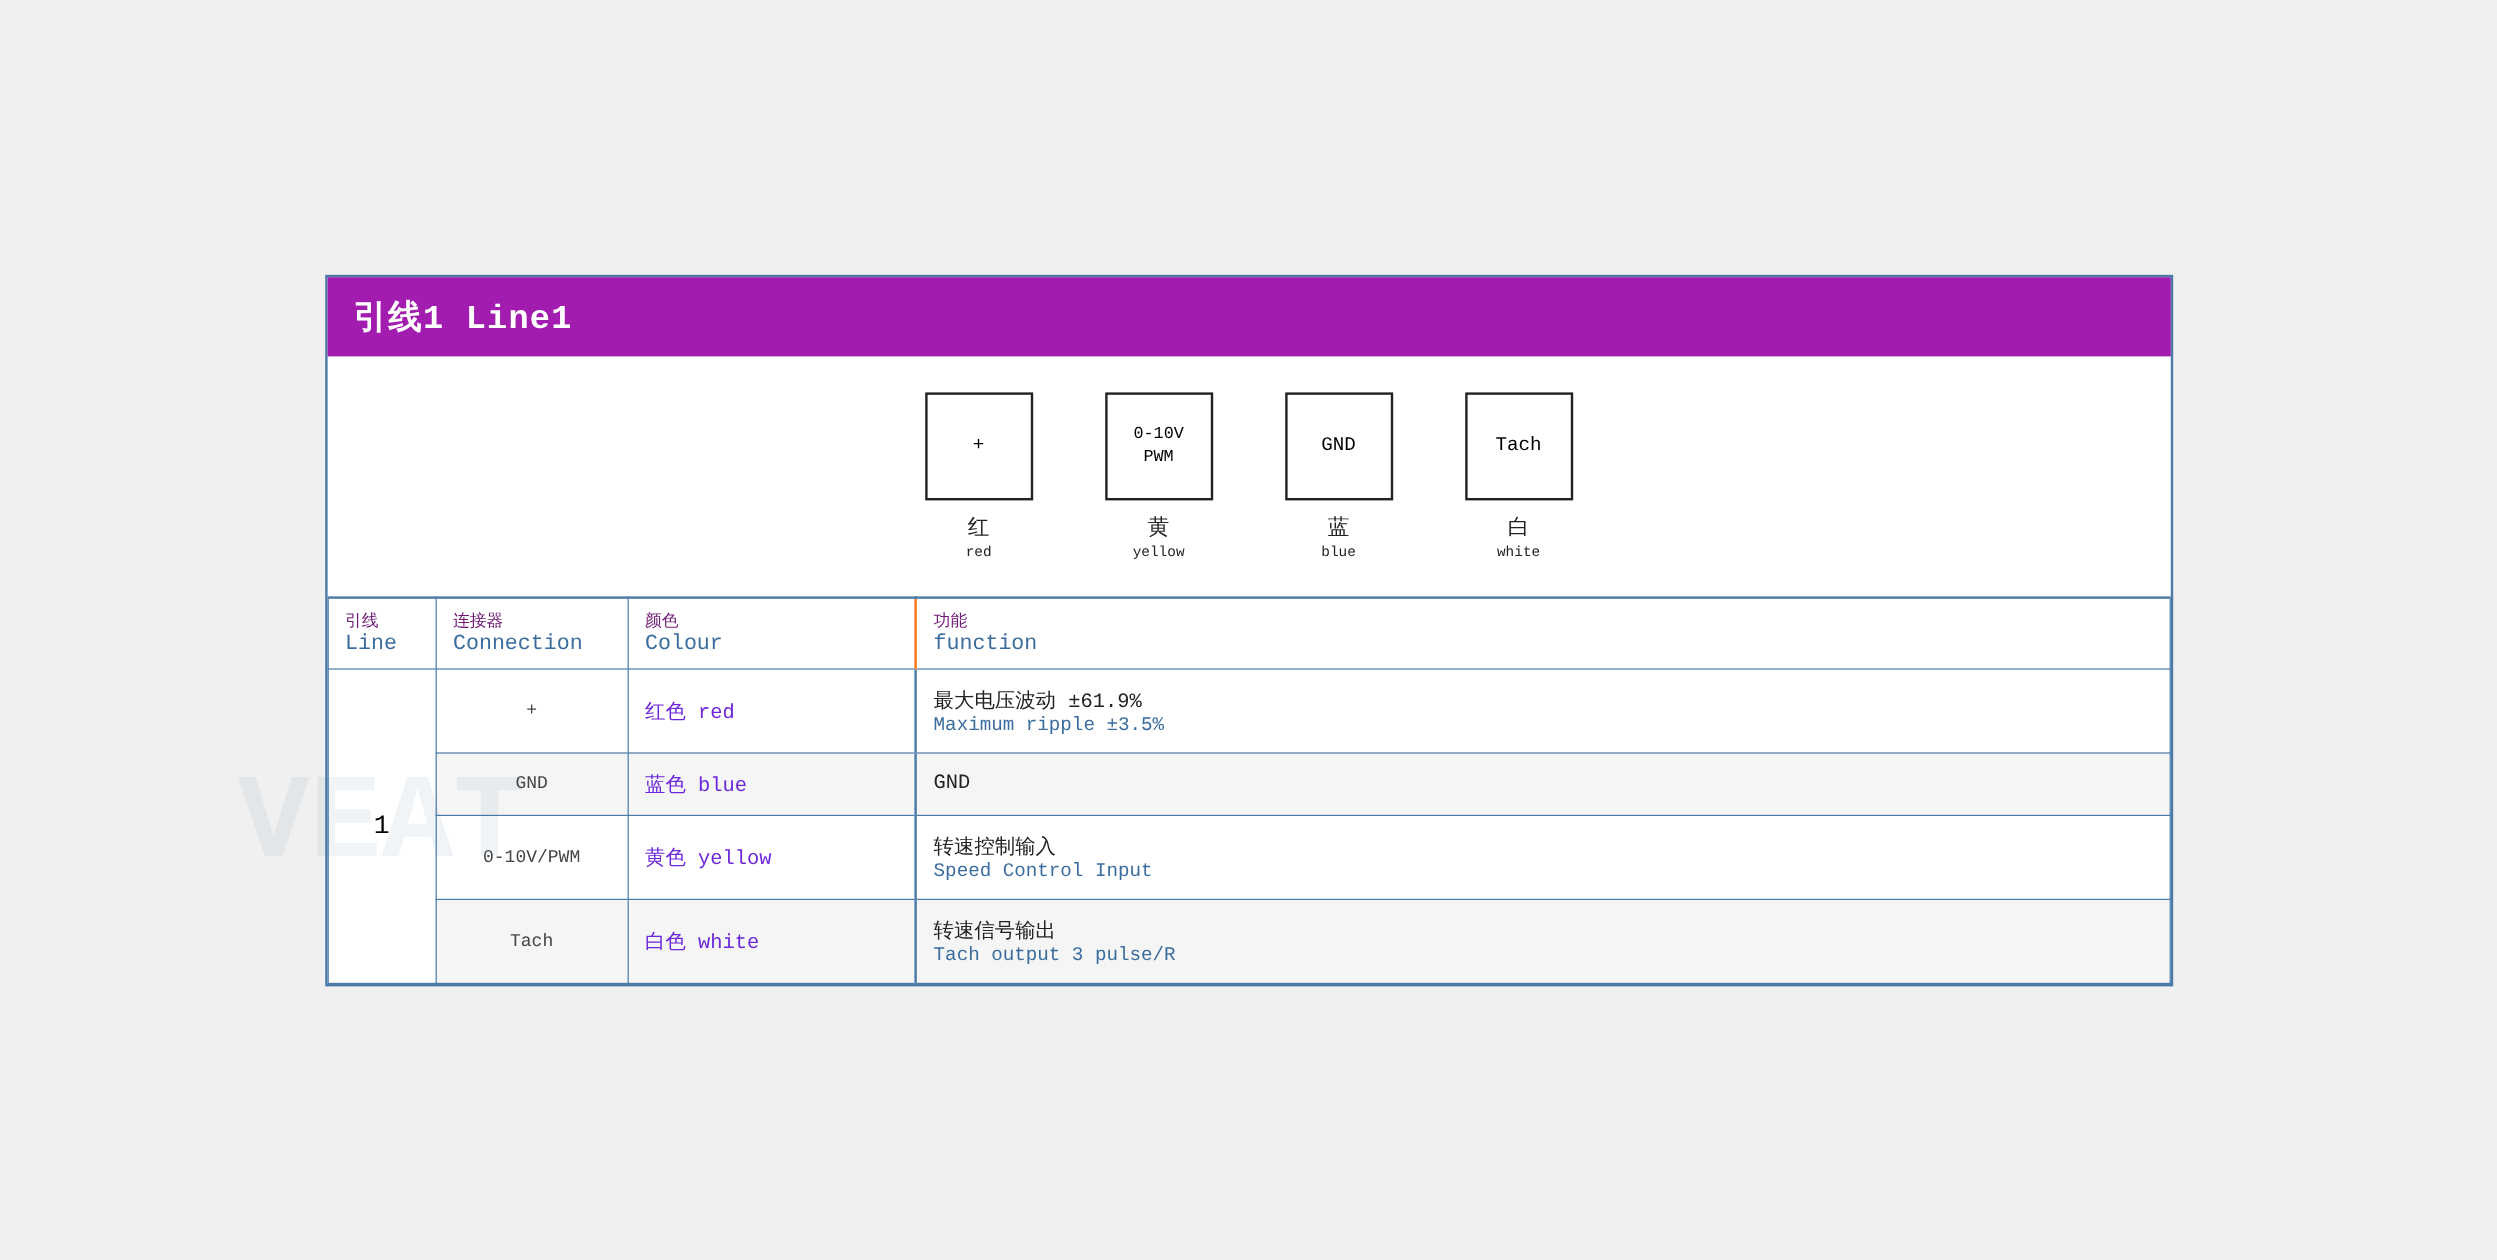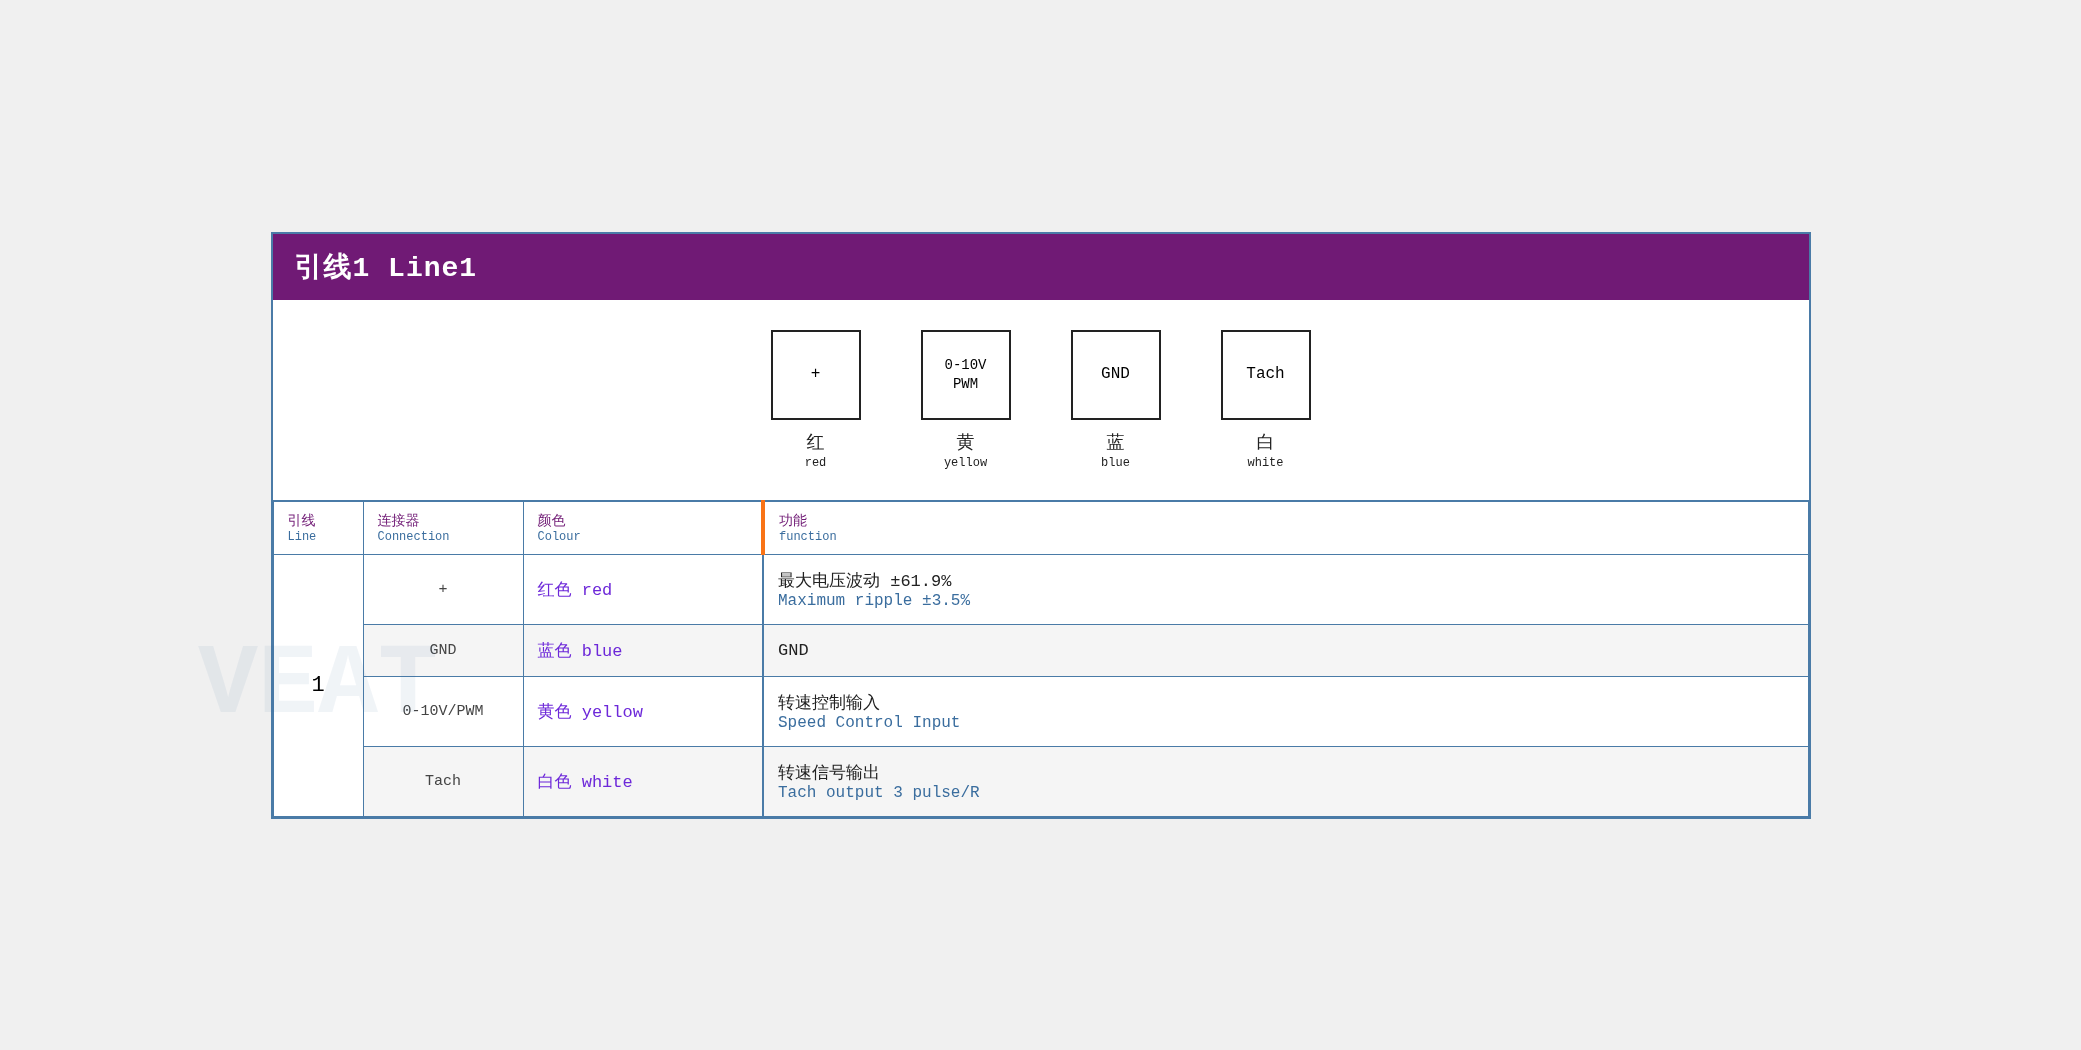--- a/index.html
+++ b/index.html
@@ -18,21 +18,21 @@
       padding: 20px;
     }
 
     .outer-container {
       width: 1540px;
       background: #fff;
       border: 2px solid #4a7ba7;
     }
 
     .title-bar {
-      background: #701a75;
+      background: #a21caf;
       color: #fff;
       font-size: 28px;
       font-weight: bold;
       padding: 14px 22px;
       letter-spacing: 1px;
     }
 
     .main-table {
       width: 100%;
       border-collapse: collapse;
@@ -103,37 +103,37 @@
     .header-row .col-line {
       width: 90px;
     }
 
     .header-row .col-conn {
       width: 160px;
     }
 
     .header-row .col-colour {
       width: 240px;
-      border-right: 4px solid #f97316;
+      border-right: 2px solid #f97316;
     }
 
     .header-row .col-func {
       
     }
 
     .header-zh {
       color: #701a75;
       display: block;
       font-size: 14px;
     }
 
     .header-en {
       color: #3a6d9e;
       display: block;
-      font-size: 12px;
+      font-size: 18px;
     }
 
     
     .data-row td {
       border: 1px solid #4a7ba7;
       padding: 14px 14px;
       vertical-align: middle;
       font-size: 17px;
       font-family: 'Courier New', Courier, monospace;
     }

